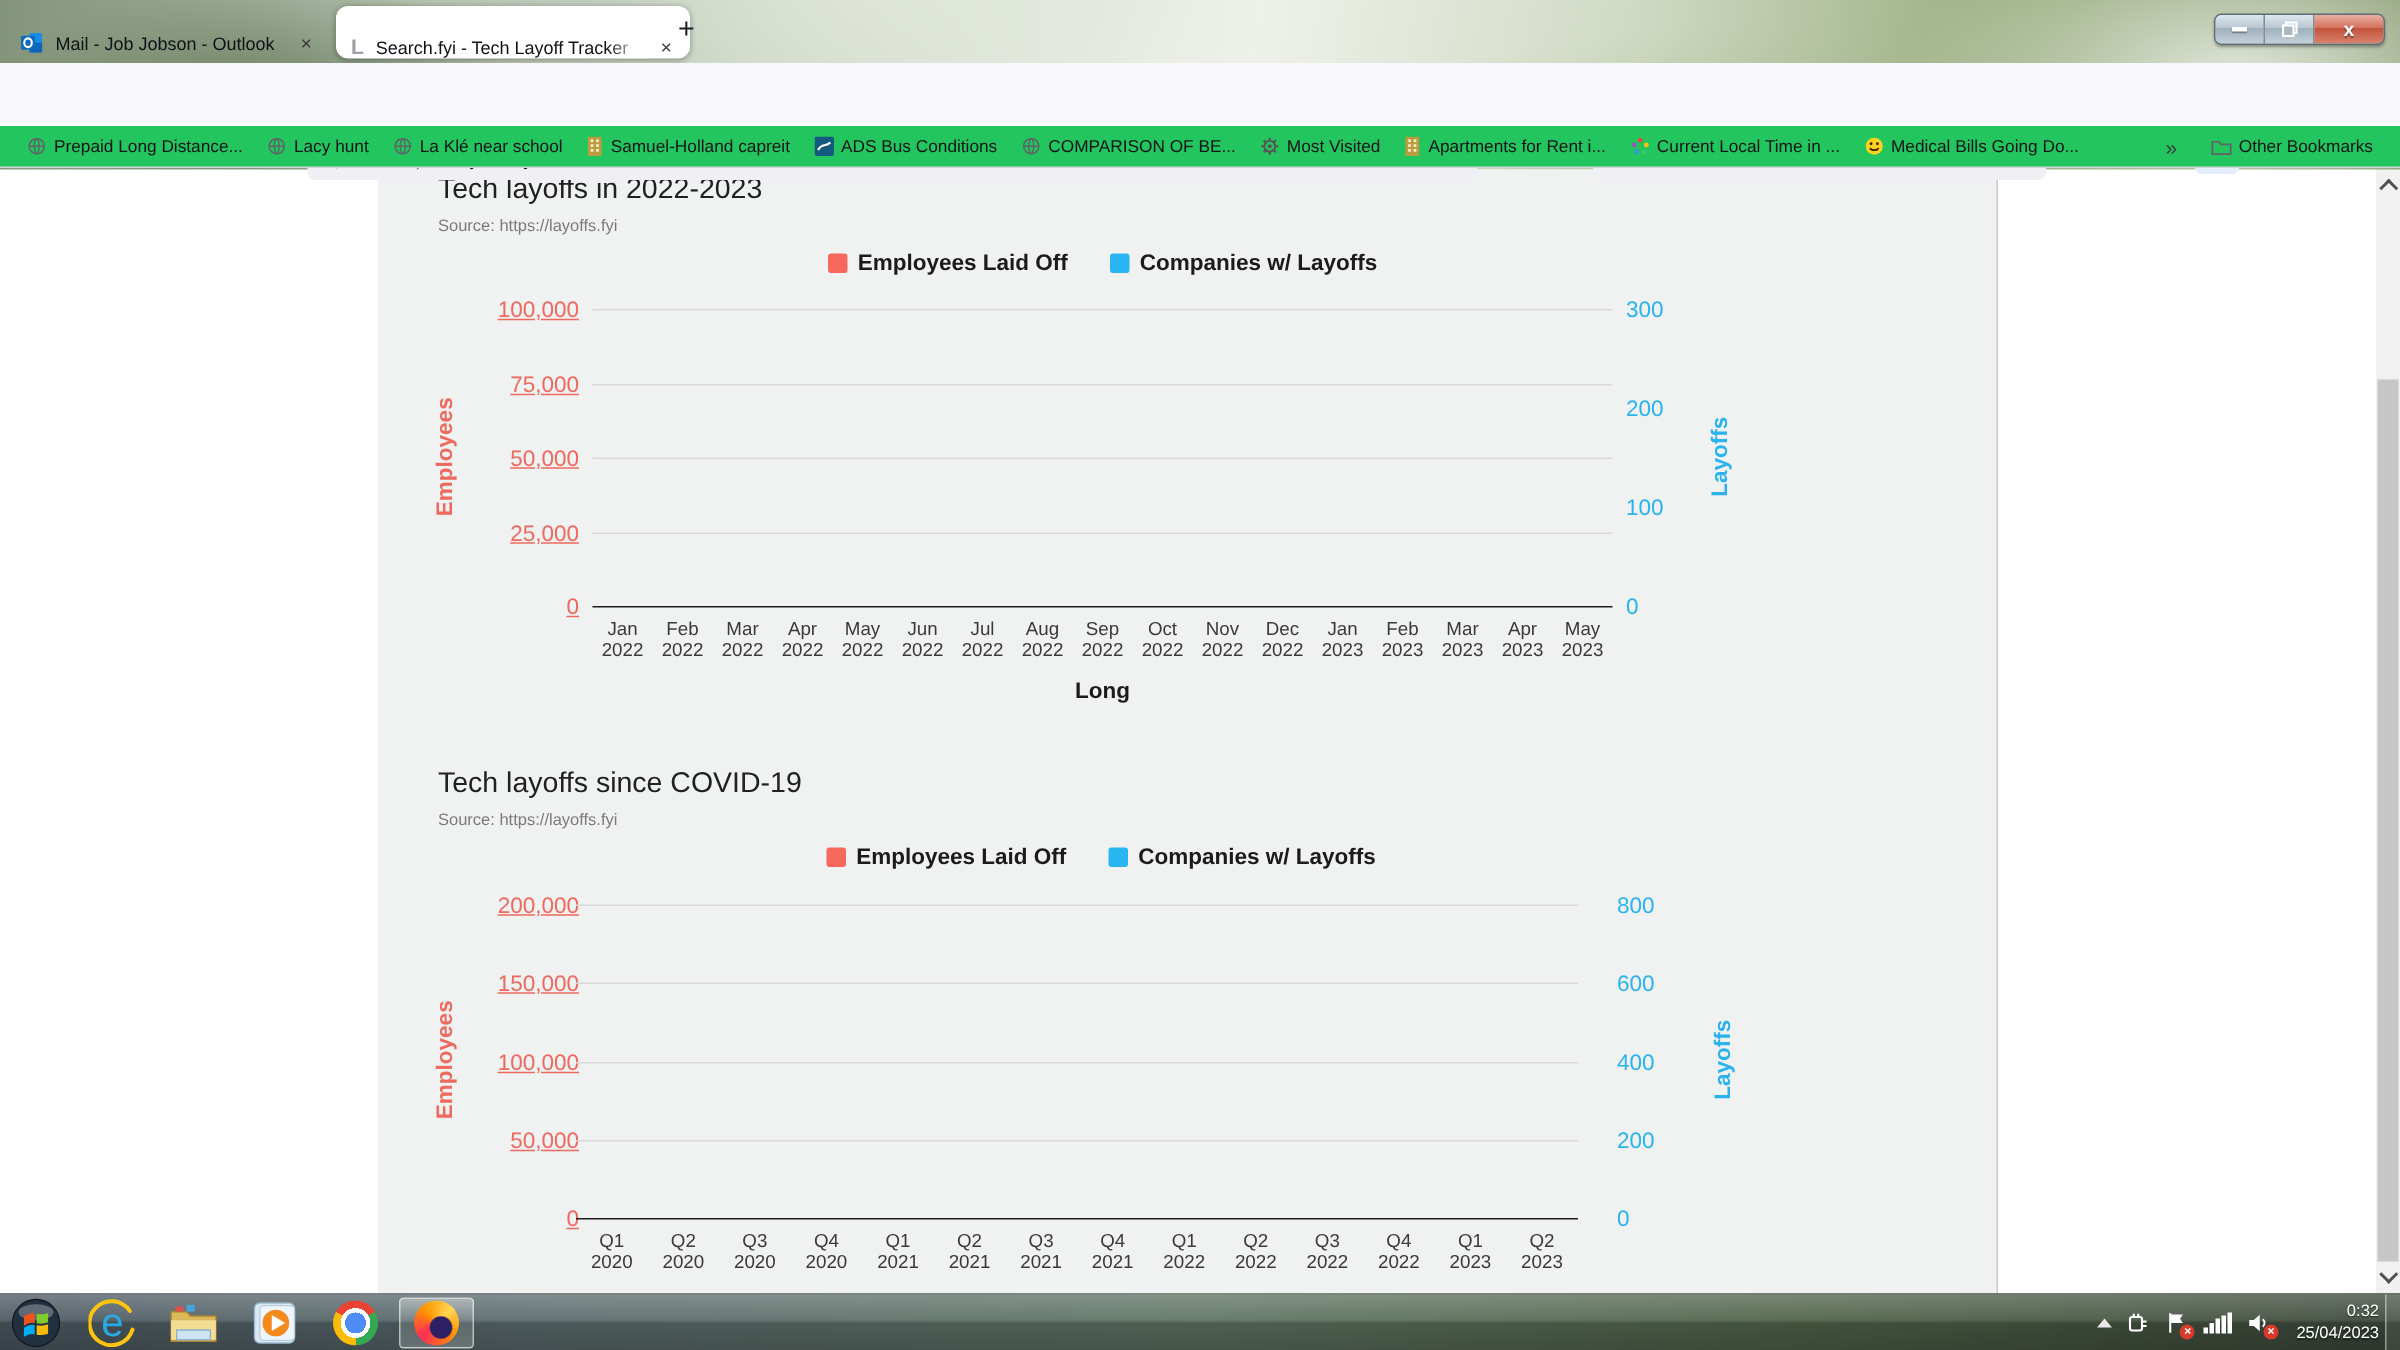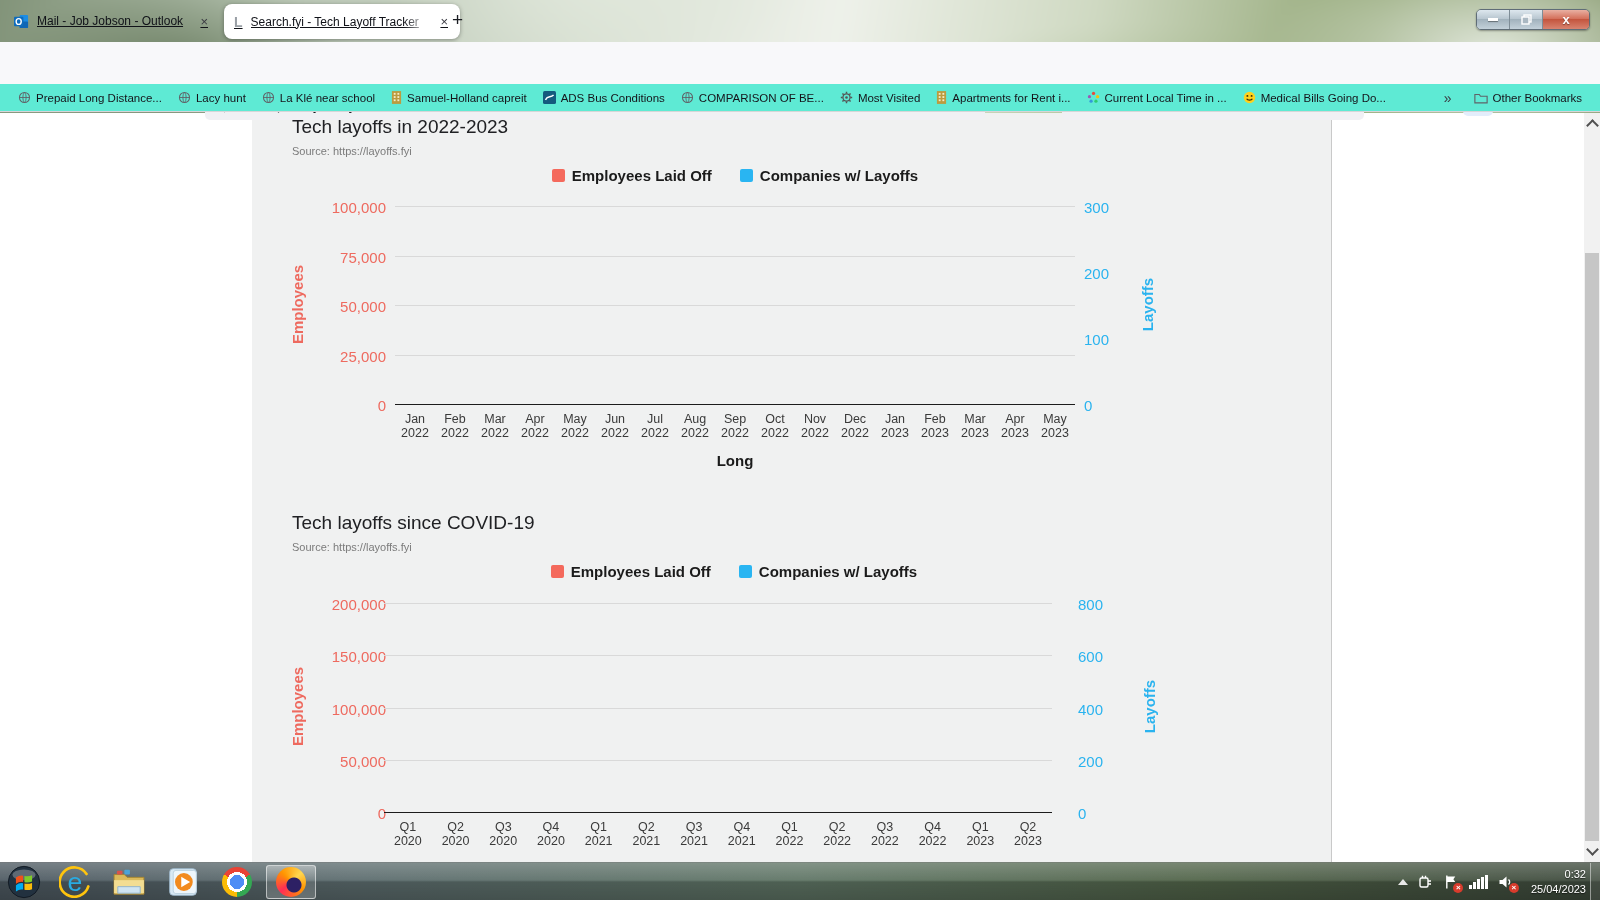--- a/index.html
+++ b/index.html
@@ -18,21 +18,21 @@
   .win-controls{position:absolute;right:10px;top:9px;display:flex;z-index:30;
     border:1px solid #5f6d77;border-radius:5px;overflow:hidden;box-shadow:0 1px 2px rgba(0,0,0,.35);}
   .win-btn{width:32px;height:19px;display:flex;align-items:center;justify-content:center;
     background:linear-gradient(#dde7ee,#b9c7d1 45%,#9fb0bb 46%,#c3d1da);border-right:1px solid #7e8d97;}
   .win-btn:last-child{border-right:none;}
   .win-btn.close{width:46px;background:linear-gradient(#e9b0a2,#d4715c 45%,#c2523b 46%,#d8836f);}
   .win-glyph-min{width:10px;height:3px;background:#fff;box-shadow:0 1px 1px rgba(0,0,0,.4);}
   .win-glyph-x{color:#fff;font-size:13px;font-weight:bold;text-shadow:0 1px 1px rgba(0,0,0,.4);line-height:1;}
   
   .tabstrip{position:absolute;left:0;top:0;width:100%;height:42px;z-index:20;}
-  .tab{position:absolute;display:flex;align-items:center;gap:8px;font-size:12px;color:#101218;text-decoration:underline;}
+  .tab{position:absolute;display:flex;align-items:flex-end;gap:8px;font-size:12px;color:#101218;}
   .tab.inactive{left:10px;top:6px;width:196px;height:30px;padding:0 4px;}
   .tab.active{left:224px;top:4px;width:216px;height:35px;background:#fff;border-radius:8px;
     padding:0 10px;box-shadow:0 1px 4px rgba(0,0,0,.35);}
   .tab-title{white-space:nowrap;overflow:hidden;flex:1;position:relative;}
   .tab.active .tab-title::after{content:"";position:absolute;right:0;top:0;bottom:0;width:26px;
     background:linear-gradient(to right,rgba(255,255,255,0),#fff);}
   .tab-close{color:#3a3a42;font-size:13px;padding:0 2px;}
   .favicon-l{font-weight:bold;color:#9aa0a6;font-size:14px;}
   .newtab-btn{position:absolute;left:452px;top:10px;font-size:19px;color:#1b1d23;line-height:1;}
   
@@ -48,21 +48,21 @@
   .search-ph{color:#5b5b66;font-size:13.5px;border:none;background:transparent;outline:none;width:220px;font-family:inherit;}
   .star{position:absolute;left:988px;top:49px;font-size:17px;color:#4a4a52;}
   .toolbtn{position:absolute;top:51px;}
   .cloud-btn{left:1463px;top:48px;width:30px;height:26px;background:#e3edfb;border-radius:5px;
     display:flex;align-items:center;justify-content:center;position:absolute;}
   .hamburger{position:absolute;left:1540px;top:53px;width:15px;}
   .hamburger div{height:2px;background:#15141a;margin:3px 0;border-radius:1px;}
   .hamburger .dot{position:absolute;right:-4px;top:-6px;width:7px;height:7px;border-radius:50%;
     background:#2ac3a2;margin:0;}
   
-  .bookmarksbar{position:absolute;top:84px;left:0;width:100%;height:28px;background:#5eead4;
+  .bookmarksbar{position:absolute;top:84px;left:0;width:100%;height:28px;background:#22c55e;
     border-bottom:1px solid #d6d6d8;z-index:20;display:flex;align-items:center;padding:0 10px;box-sizing:border-box;}
   .bm-items{display:flex;align-items:center;flex:0 0 auto;}
   .bookmark{display:flex;align-items:center;gap:5px;padding:3px 8px;font-size:11.5px;color:#15141a;white-space:nowrap;}
   .bm-icon{display:flex;align-items:center;}
   .bm-spacer{flex:1;}
   .bm-chevron{font-size:14px;color:#3a3a42;padding:0 14px;}
   
   .content{position:absolute;top:113px;left:0;width:1584px;height:749px;background:#fff;z-index:10;}
   .chart-column{position:absolute;top:113px;left:252px;width:1079px;height:749px;background:#f0f1f1;
     border-right:1px solid #c9c9c9;z-index:11;}
@@ -76,21 +76,21 @@
   .gridline{position:absolute;left:0;right:0;height:1px;background:#d9d9d9;}
   .groups{position:absolute;inset:0;display:flex;justify-content:space-around;align-items:flex-end;}
   .group{position:relative;display:flex;align-items:flex-end;}
   .bar{width:13px;}
   .chart2 .bar{width:15px;}
   .xlab{position:absolute;top:calc(100% + 7px);left:50%;transform:translateX(-50%);
     font-size:12.5px;color:#3a3a3a;white-space:pre-line;text-align:center;line-height:1.15;}
   .yticks{position:absolute;z-index:12;font-size:15px;}
   .ytick{position:absolute;transform:translateY(50%);white-space:nowrap;}
   .yticks.left{text-align:right;color:#ee6a5f;}
-  .yticks.left .ytick{right:0;}
+  .yticks.left .ytick{right:0;text-decoration:underline;}
   .yticks.right{color:#2ab3ef;}
   .yticks.right .ytick{left:0;}
   .vlabel{position:absolute;width:130px;text-align:center;font-size:15px;font-weight:bold;
     transform:rotate(-90deg);z-index:12;}
   .vlabel.vl-left{color:#ee6a5f;}
   .vlabel.vl-right{color:#2ab3ef;}
   .xaxis-title{position:absolute;text-align:center;font-size:15px;font-weight:bold;color:#1b1b1b;z-index:12;}
   
   .c1-title{top:116px;} .c1-source{top:145px;}
   .c1-legend{left:395px;top:167px;width:680px;}

